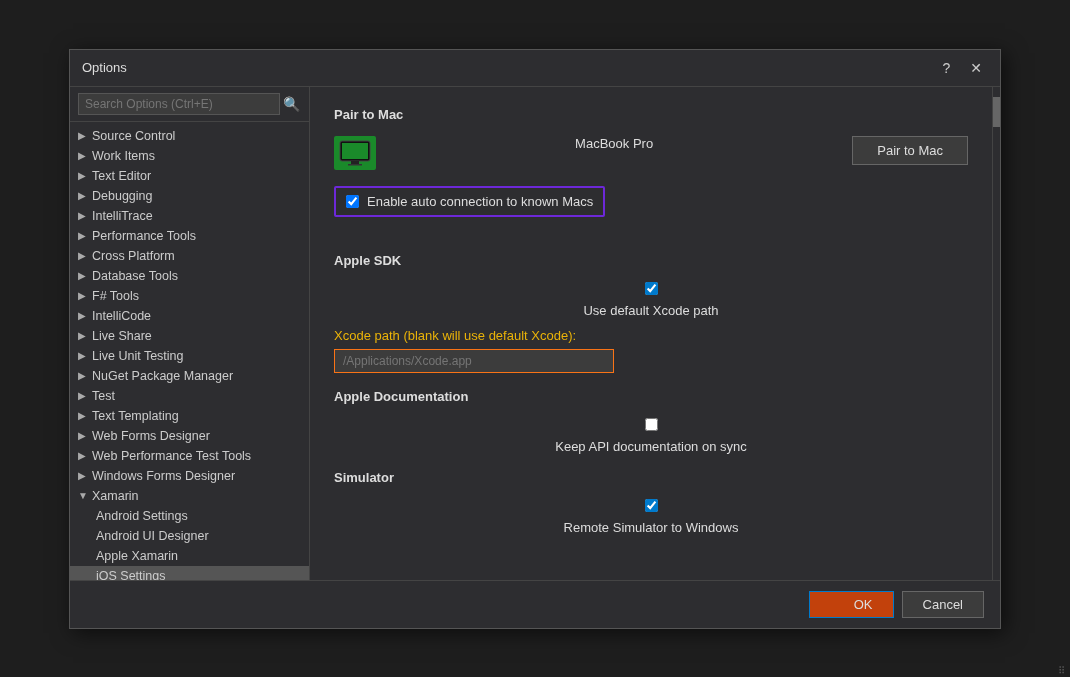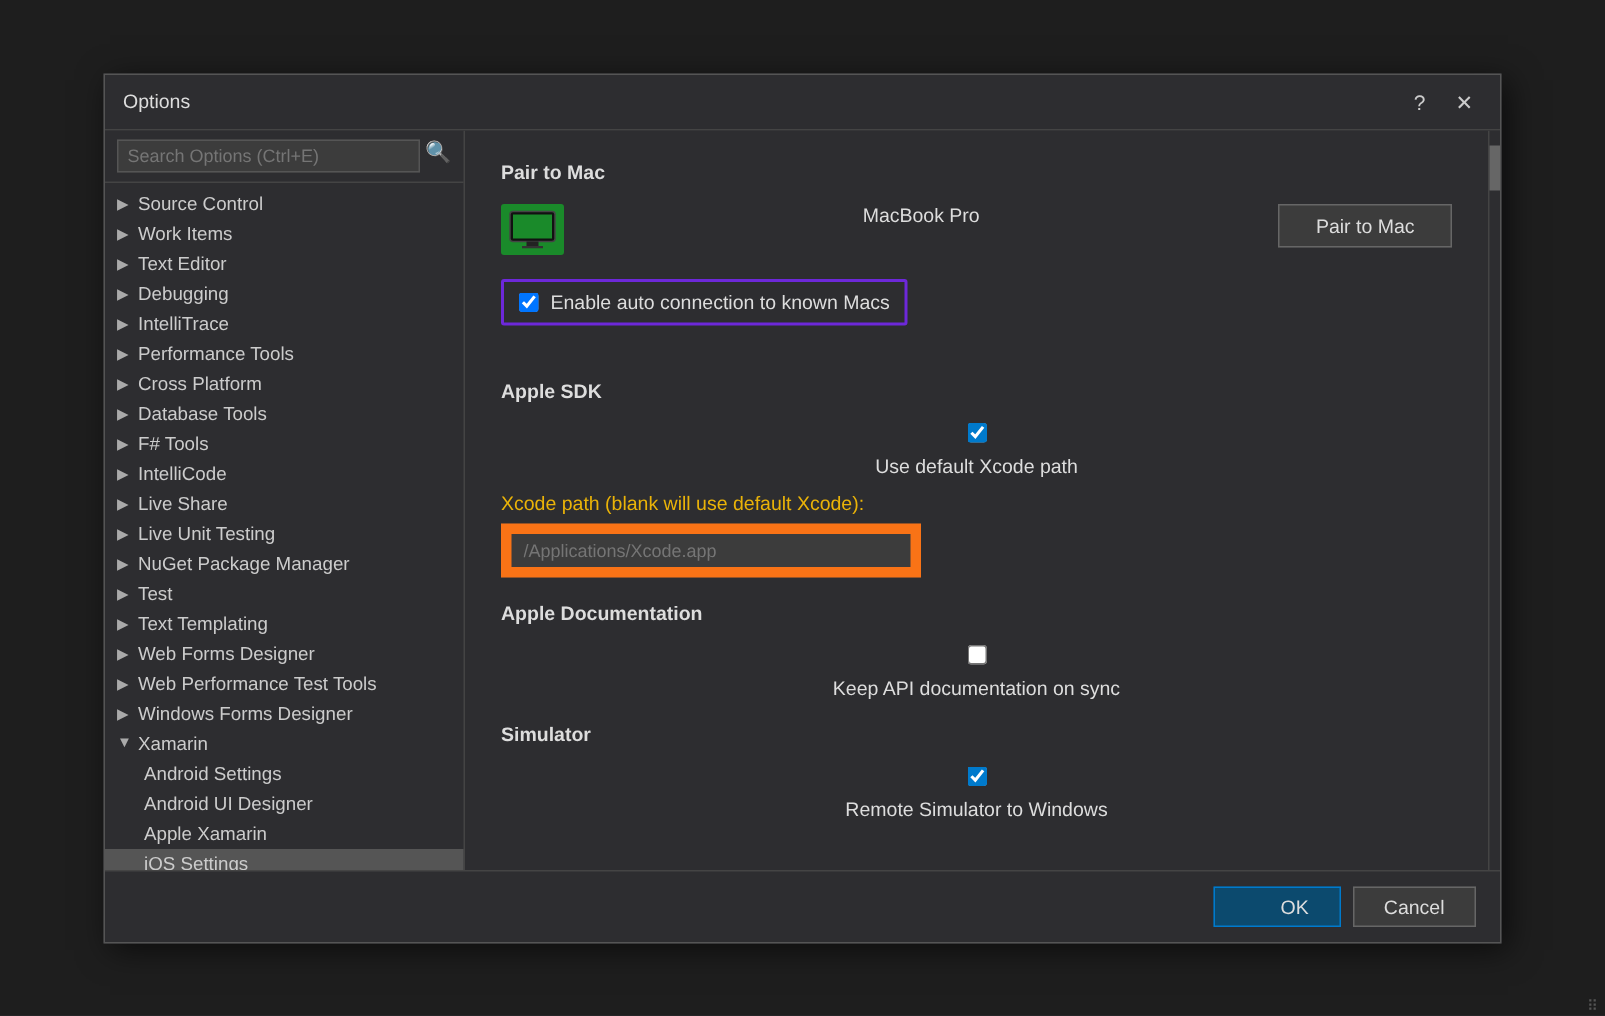--- a/index.html
+++ b/index.html
@@ -59,21 +59,21 @@
       background: #2d2d30;
       border-right: 1px solid #444;
       display: flex;
       flex-direction: column;
       flex-shrink: 0;
     }
     .search-bar {
       padding: 6px 8px;
       border-bottom: 1px solid #444;
       display: flex;
-      align-items: flex-start;
+      align-items: center;
       gap: 4px;
     }
     .search-input {
       flex: 1;
       background: #3c3c3c;
       border: 1px solid #555;
       color: #ddd;
       padding: 3px 6px;
       font-size: 12px;
       outline: none;
@@ -204,21 +204,21 @@
     .section-divider {
       margin: 16px 0;
     }
     .xcode-path-label {
       color: #eab308;
       font-size: 13px;
       margin-bottom: 6px;
     }
     .xcode-path-input {
       background: #3c3c3c;
-      border: 7px solid #f97316;
+      border: 1px solid #f97316;
       color: #888;
       padding: 4px 8px;
       font-size: 12px;
       width: 280px;
       outline: none;
     }
     .dialog-footer {
       padding: 10px 16px;
       border-top: 1px solid #444;
       display: flex;
@@ -228,21 +228,21 @@
     }
     .footer-btn {
       padding: 5px 20px;
       font-size: 13px;
       cursor: pointer;
       border: 1px solid #666;
       background: #3c3c3c;
       color: #ddd;
     }
     .footer-btn.ok {
-      background: #0c4a6e;
+      background: #c2410c;
       border-color: #007acc;
       padding-left: 44px;
     }
     .resize-handle {
       position: absolute;
       bottom: 0;
       right: 0;
       width: 12px;
       height: 12px;
       color: #555;

